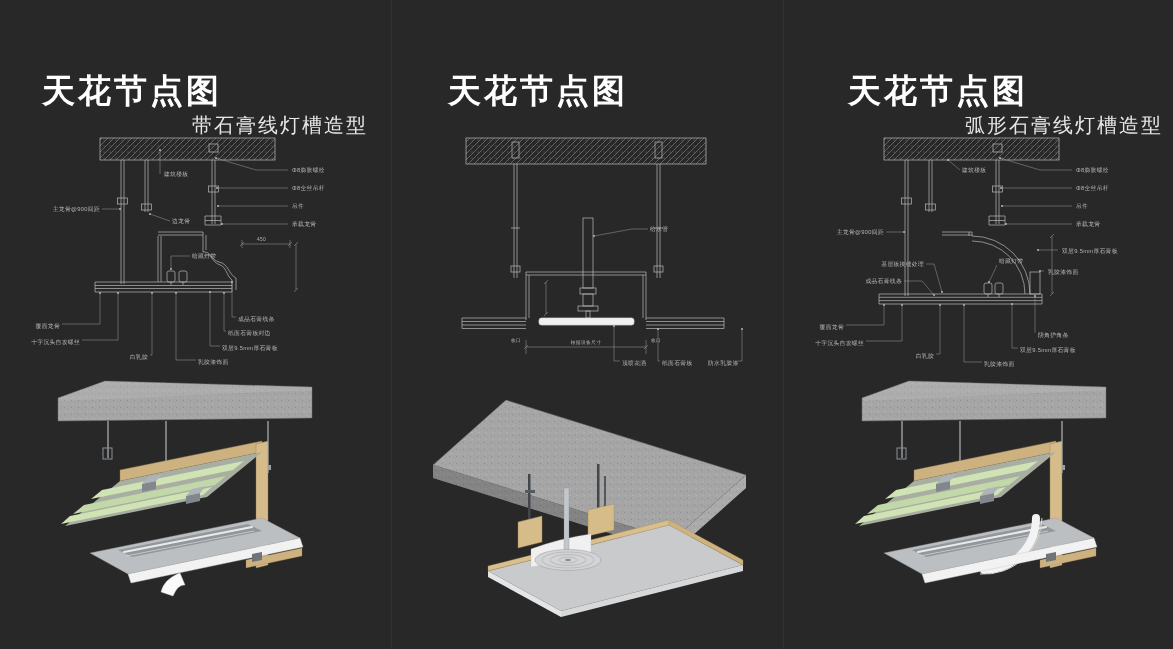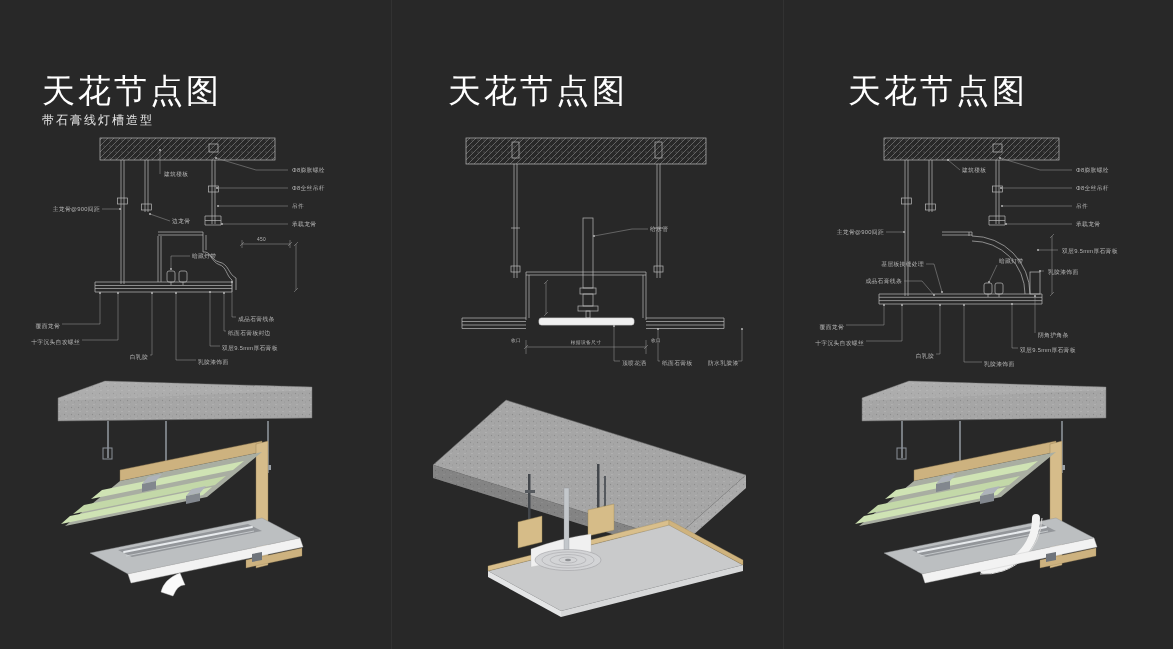--- a/index.html
+++ b/index.html
@@ -6,22 +6,22 @@
   body{
     width:1173px;height:649px;background:#282828;display:flex;overflow:hidden;
     font-family:"Liberation Sans",sans-serif;
   }
   .panel{position:relative;width:391px;height:649px;flex:none}
   .panel + .panel{border-left:1px solid rgba(255,255,255,.05)}
   .hdr{position:absolute;top:74px}
   .p1 .hdr{left:42px;width:326px}
   .p2 .hdr{left:56px;width:317px}
   .p3 .hdr{left:64px;width:315px}
-  .title{margin:0;font-size:33px;font-weight:normal;color:#ffffff;letter-spacing:3px;line-height:1}
-  .subtitle{margin-top:5px;font-size:12px;color:#e6e6e6;letter-spacing:2px;}
+  .title{margin:0;font-size:33px;font-weight:bold;color:#ffffff;letter-spacing:3px;line-height:1}
+  .subtitle{margin-top:5px;font-size:20px;color:#e6e6e6;letter-spacing:2px;text-align:right}
   svg.cad{position:absolute;left:0;top:132px;width:391px;height:245px}
   svg.r3d{position:absolute;left:0;top:378px;width:391px;height:266px}
   .cad text{font-size:5.8px;fill:#b5b5b5;stroke:none;letter-spacing:.3px}
   .cad text.sm{font-size:4.8px}
   .ln{stroke:#b9b9b9;stroke-width:.7;fill:none}
   .ld{stroke:#9f9f9f;stroke-width:.5;fill:none}
   .dots{fill:#c0c0c0;stroke:none}
 </style>
 </head>
 <body>
@@ -308,20 +308,21 @@
       <ellipse cx="176" cy="182" rx="18" ry="5.5" fill="none" stroke="#a7a8ab" stroke-width="0.6"></ellipse>
       <ellipse cx="176" cy="182" rx="9" ry="3" fill="none" stroke="#a7a8ab" stroke-width="0.6"></ellipse>
       <ellipse cx="176" cy="182" rx="3" ry="1.2" fill="#8e9093"></ellipse>
     </g>
   </svg>
 </section>
 
 <section class="panel p3">
   <div class="hdr">
     <h1 class="title">天花节点图</h1>
+    <div class="subtitle">弧形石膏线灯槽造型</div>
   </div>
 
   <svg class="cad" viewBox="0 0 391 245">
     <defs>
       <pattern id="hatch3" width="6" height="6" patternUnits="userSpaceOnUse">
         <path d="M0,6 L6,0" stroke="#9f9f9f" stroke-width="0.5"></path>
         <circle cx="2" cy="2" r="0.45" fill="#9f9f9f"></circle>
       </pattern>
     </defs>
     <g class="ln">

